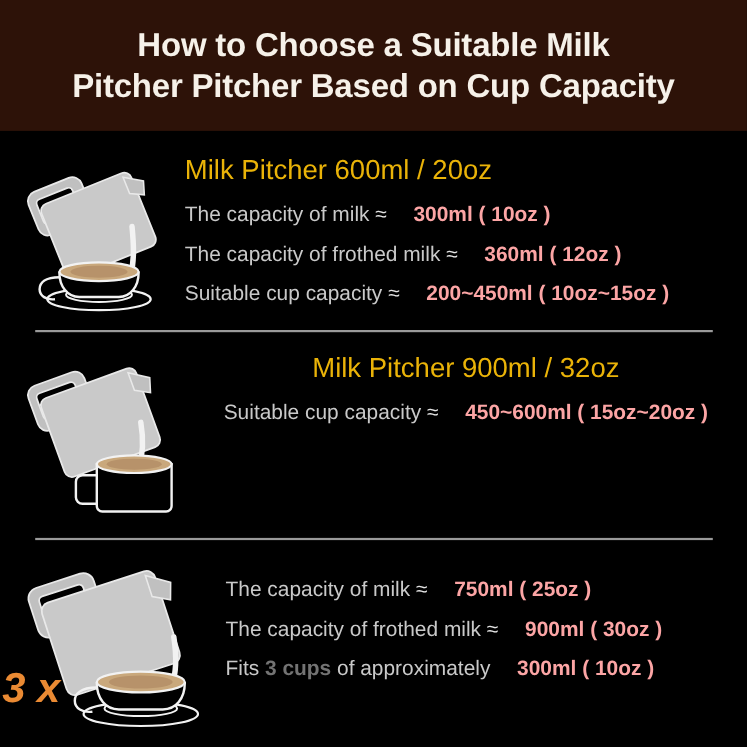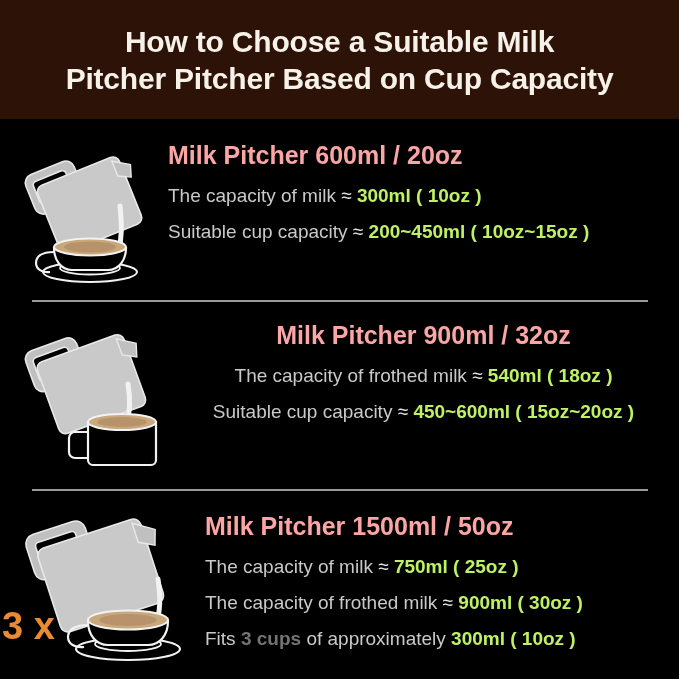--- a/index.html
+++ b/index.html
@@ -59,21 +59,21 @@
   .section-2 { top: 306px; height: 168px; text-align: center; }
   .section-3 { top: 497px; height: 172px; }
 
   .art {
     position: relative;
     flex: 0 0 auto;
     height: 100%;
   }
   .art-1 { width: 168px; }
   .art-2 { width: 168px; }
-  .art-3 { width: 205px; }
+  .art-3 { width: 205px; font-style: italic; }
 
   .art svg { display: block; }
 
   .art-svg-pos {
     position: absolute;
   }
 
   .multiplier {
     position: absolute;
     color: #ea8a33;
@@ -83,37 +83,38 @@
     left: 22px;
     top: 620px;
   }
 
   
   .txt {
     flex: 1 1 auto;
     padding-top: 14px;
   }
   .heading {
-    color: #fca5a5;
-    font-weight: bold;
+    color: #eab308;
+    font-weight: normal;
     font-size: 25px;
     line-height: 30px;
     white-space: nowrap;
     margin-bottom: 5px;
   }
   .row {
     color: #c9c9c9;
     font-size: 19px;
     line-height: 21px;
     white-space: nowrap;
     margin-top: 15px;
   }
   .row .val {
-    color: #bef264;
-    font-weight: bold;
+    color: #fca5a5;
+    font-weight: bold;
+    margin-left: 19px;
   }
   .row .hl {
     color: #737373;
     font-weight: bold;
   }
   .approx {
     color: #e4e4e4;
     font-weight: normal;
   }
 
@@ -169,20 +170,25 @@
 
     <div class="txt">
       <div class="heading">Milk Pitcher 600ml / 20oz</div>
 
       <div class="row">
         <span>The capacity of milk</span>
         <span class="approx">≈</span>
         <span class="val">300ml ( 10oz )</span>
       </div>
 
+      <div class="row">
+        <span>The capacity of frothed milk</span>
+        <span class="approx">≈</span>
+        <span class="val">360ml ( 12oz )</span>
+      </div>
 
       <div class="row">
         <span>Suitable cup capacity</span>
         <span class="approx">≈</span>
         <span class="val">200~450ml ( 10oz~15oz )</span>
       </div>
     </div>
   </div>
 
   <div class="divider divider-1"></div>
@@ -206,25 +212,20 @@
 
           <path d="M70 118 h-13 a6 6 0 0 0 -6 6 v14 a6 6 0 0 0 6 6 h13" fill="none" stroke="#f2f2f2" stroke-width="2.2"></path>
         </svg>
       </span>
     </div>
 
     <div class="txt">
       <div class="heading">Milk Pitcher 900ml / 32oz</div>
 
 
-      <div class="row">
-        <span>The capacity of frothed milk</span>
-        <span class="approx">≈</span>
-        <span class="val">540ml ( 18oz )</span>
-      </div>
 
       <div class="row">
         <span>Suitable cup capacity</span>
         <span class="approx">≈</span>
         <span class="val">450~600ml ( 15oz~20oz )</span>
       </div>
     </div>
   </div>
 
   <div class="divider divider-2"></div>
@@ -249,21 +250,20 @@
           <ellipse cx="106" cy="119" rx="40" ry="9.5" fill="#c9a87c" stroke="#f2f2f2" stroke-width="2"></ellipse>
           <ellipse cx="106" cy="119" rx="29" ry="6" fill="#b7926a" stroke="none"></ellipse>
 
           <path d="M66 124 c-15 0 -20 6 -20 12 c0 7 7 11 16 10" fill="none" stroke="#f2f2f2" stroke-width="2.2"></path>
         </svg>
       </span>
       <span class="multiplier" style="left:2px; top:110px;">3 x</span>
     </div>
 
     <div class="txt">
-      <div class="heading">Milk Pitcher 1500ml / 50oz</div>
 
       <div class="row">
         <span>The capacity of milk</span>
         <span class="approx">≈</span>
         <span class="val">750ml ( 25oz )</span>
       </div>
 
       <div class="row">
         <span>The capacity of frothed milk</span>
         <span class="approx">≈</span>

